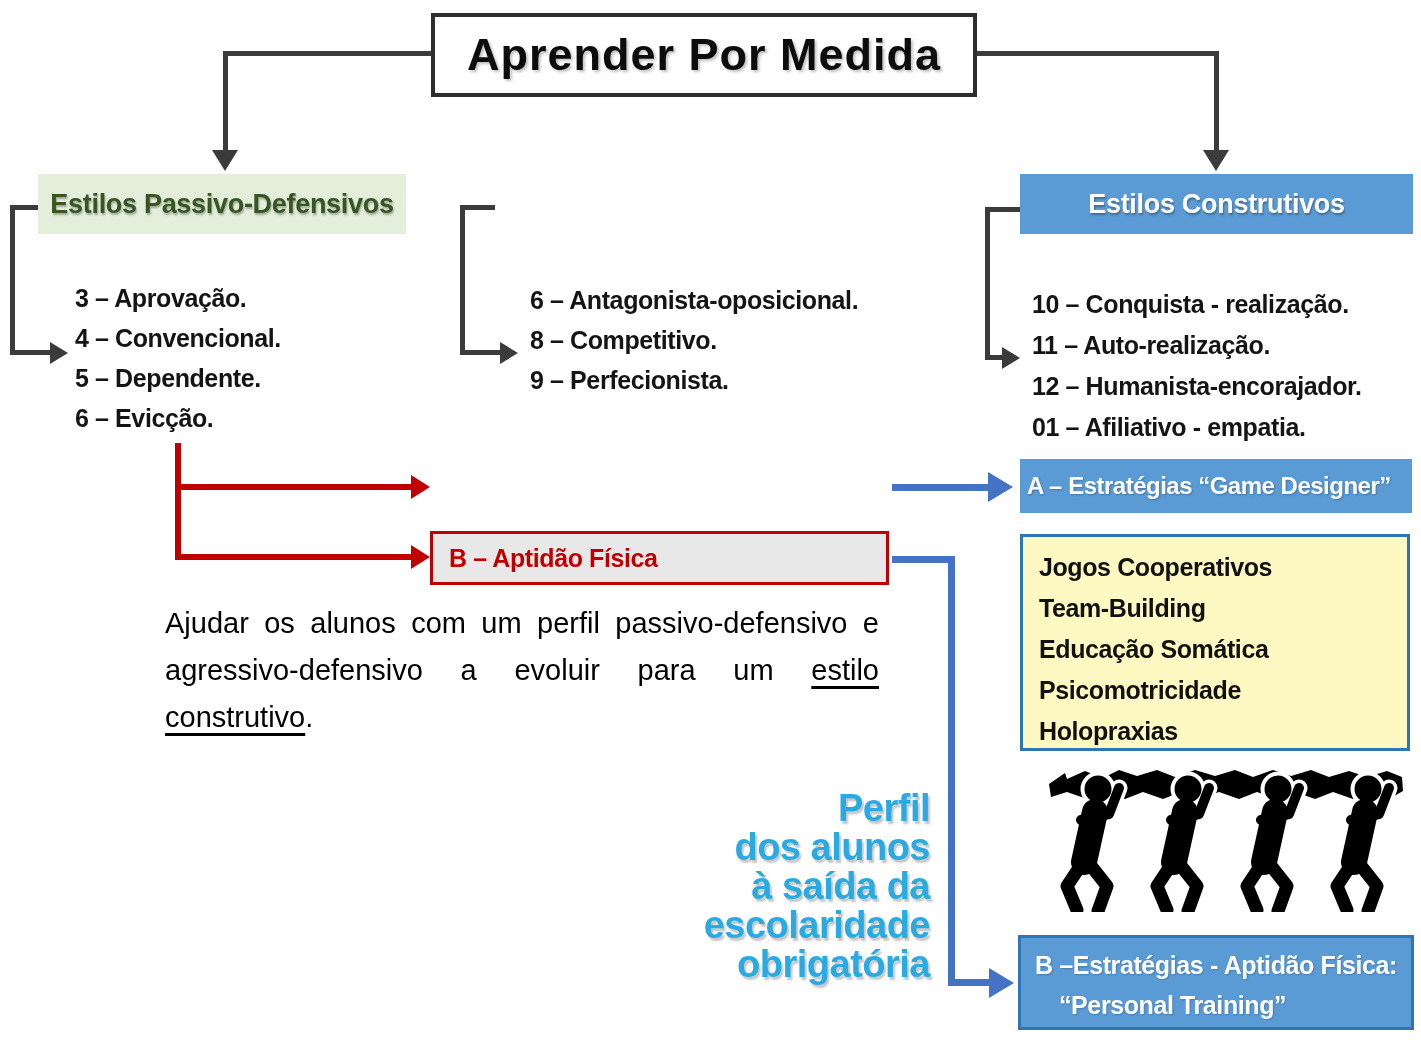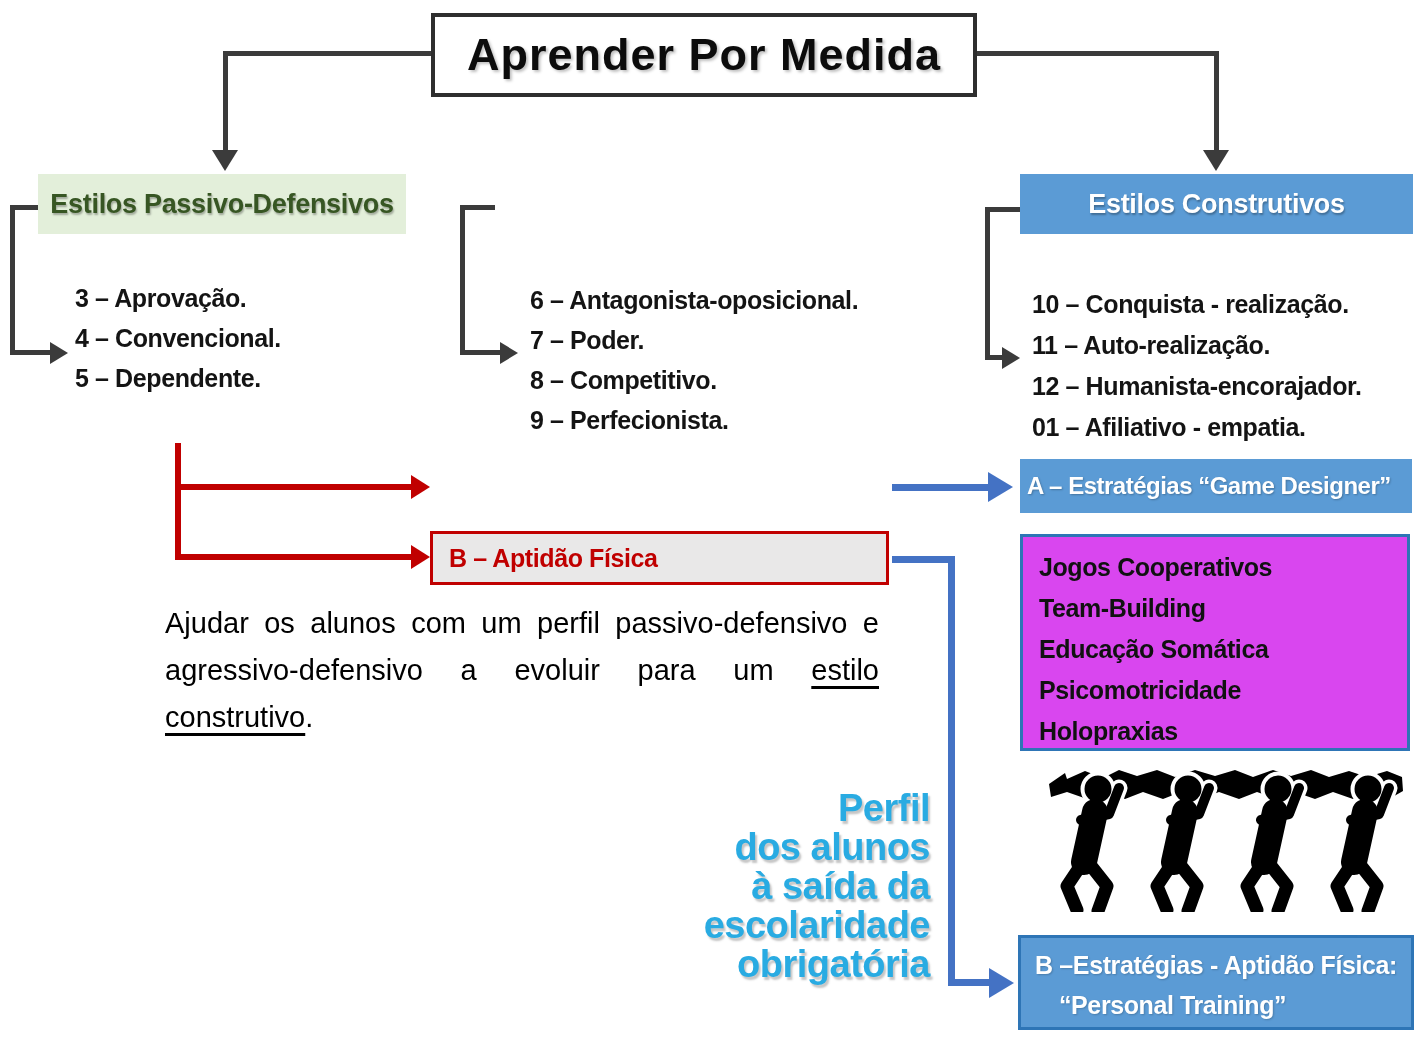--- a/index.html
+++ b/index.html
@@ -56,21 +56,21 @@
   .para .just{text-align:justify;text-align-last:justify;}
   .para .u{text-decoration:underline;text-decoration-thickness:2.5px;text-underline-offset:6px;}
   
   .rbox-a{
     left:1020px;top:459px;width:392px;height:54px;background:#5b9bd5;box-sizing:border-box;
     display:flex;align-items:center;padding-left:7px;
     font-size:24px;font-weight:bold;letter-spacing:-0.5px;color:#fff;white-space:nowrap;
     text-shadow:1px 1px 2px rgba(0,0,0,.25);
   }
   .strat-box{
-    left:1020px;top:534px;width:390px;height:217px;background:#d946ef;
+    left:1020px;top:534px;width:390px;height:217px;background:#fef9c3;
     border:3px solid #2e75b6;box-sizing:border-box;padding:10px 0 14px 16px;
   }
   .strat-box .li{font-size:25px;font-weight:bold;letter-spacing:-0.4px;line-height:41px;color:#111;white-space:nowrap;}
   .rbox-b{
     left:1018px;top:935px;width:396px;height:95px;background:#5b9bd5;
     border:3px solid #2e75b6;box-sizing:border-box;padding:7px 14px 0 14px;
     font-size:25px;font-weight:bold;letter-spacing:-0.4px;color:#fff;
     text-shadow:1px 1px 2px rgba(0,0,0,.2);
   }
   .rbox-b .bl1{line-height:40px;text-align:justify;text-align-last:justify;}
@@ -115,24 +115,24 @@
 
   <div class="abs dline" style="left:985px;top:207px;width:35px;height:5px;"></div>
   <div class="abs dline" style="left:985px;top:207px;width:5px;height:153px;"></div>
   <div class="abs dline" style="left:985px;top:355px;width:18px;height:5px;"></div>
   <div class="abs arr arr-right-d" style="left:1002px;top:347px;"></div>
 
   <div class="abs list passive">
     <div class="li">3 – Aprovação.</div>
     <div class="li">4 – Convencional.</div>
     <div class="li">5 – Dependente.</div>
+    <div class="li">6 – Evicção.</div>
   </div>
   <div class="abs list aggressive">
     <div class="li">6 – Antagonista-oposicional.</div>
-    <div class="li">7 – Poder.</div>
     <div class="li">8 – Competitivo.</div>
     <div class="li">9 – Perfecionista.</div>
   </div>
   <div class="abs list constructive">
     <div class="li">10 – Conquista - realização.</div>
     <div class="li">11 – Auto-realização.</div>
     <div class="li">12 – Humanista-encorajador.</div>
     <div class="li">01 – Afiliativo - empatia.</div>
   </div>
 

